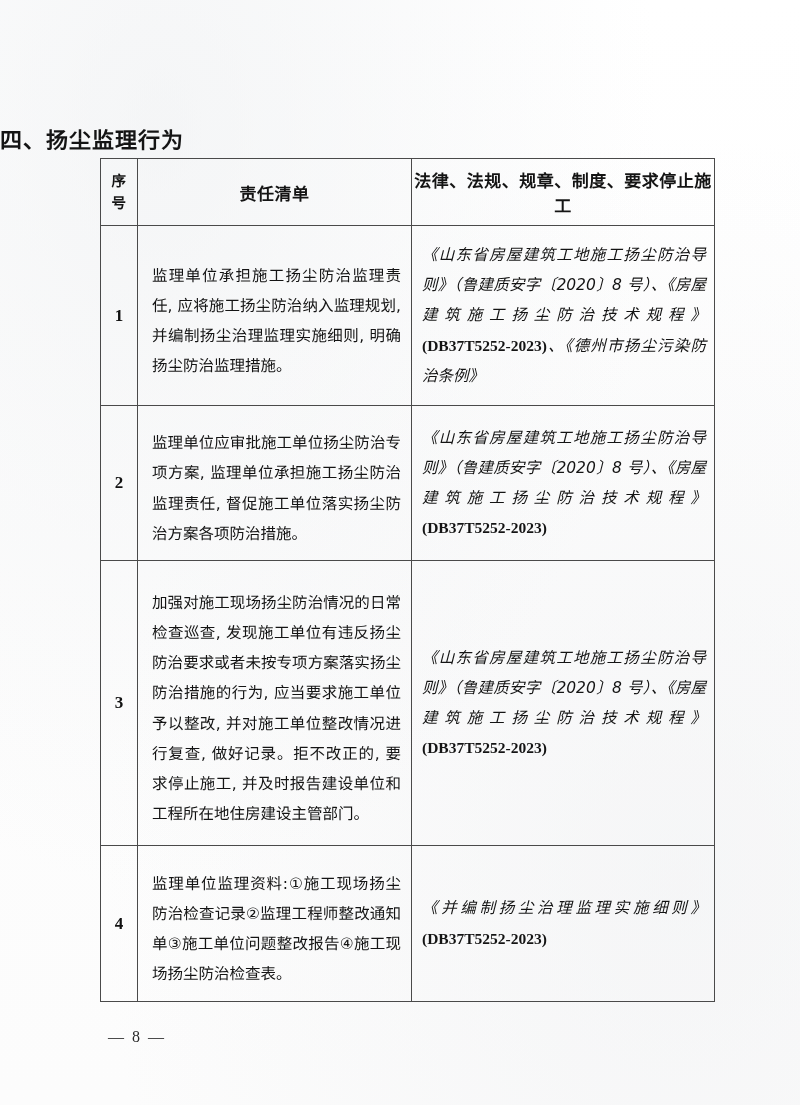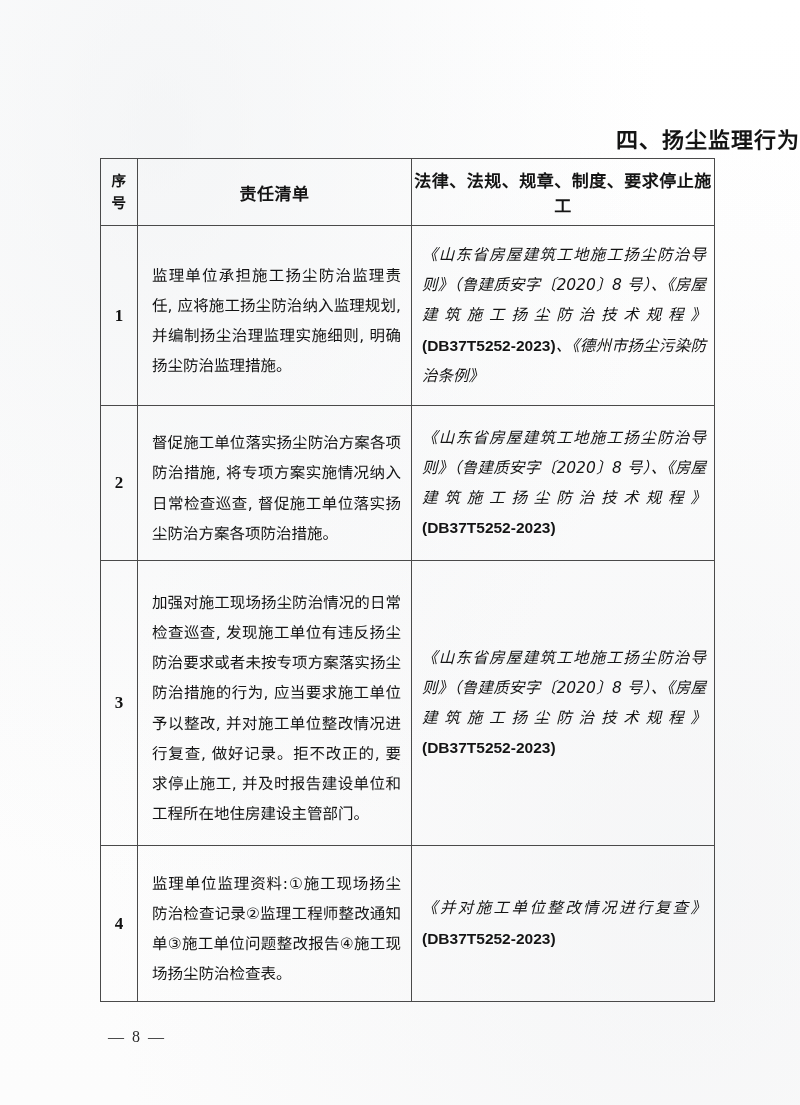--- a/index.html
+++ b/index.html
@@ -24,21 +24,21 @@
       radial-gradient(ellipse at 20% 12%, rgba(236,238,240,0.55) 0%, rgba(255,255,255,0) 55%),
       radial-gradient(ellipse at 85% 80%, rgba(238,239,241,0.5) 0%, rgba(255,255,255,0) 60%),
       linear-gradient(180deg, #ffffff 0%, #fdfdfd 50%, #fcfcfc 100%);
   }
 
   .doc-title {
     position: absolute;
     left: 0;
     right: 0;
     top: 122px;
-    text-align: right;
+    text-align: left;
     font-size: 22px;
     font-weight: bold;
     letter-spacing: 1px;
     color: #141414;
     font-family: "DejaVu Sans", "Liberation Sans", sans-serif;
   }
 
   .resp-table {
     position: absolute;
     left: 100px;
@@ -96,21 +96,21 @@
     line-height: 1.95;
     text-align: justify;
     text-justify: inter-ideograph;
     color: #141414;
     font-style: italic;
     font-family: "DejaVu Sans", "Liberation Sans", sans-serif;
   }
   td.basis-cell .code {
     font-style: normal;
     font-weight: bold;
-    font-family: Liberation Sans, sans-serif;
+    font-family: Liberation Serif, serif;
   }
 
   .r1 td { height: 153px; }
   .r2 td { height: 128px; }
   .r3 td { height: 258px; }
   .r4 td { height: 129px; }
 
   .page-number {
     position: absolute;
     left: 108px;
@@ -145,31 +145,31 @@
       </tr>
     </thead>
     <tbody>
       <tr class="r1">
         <td class="seq-cell">1</td>
         <td class="duty-cell">监理单位承担施工扬尘防治监理责任, 应将施工扬尘防治纳入监理规划, 并编制扬尘治理监理实施细则, 明确扬尘防治监理措施。</td>
         <td class="basis-cell"><span>《山东省房屋建筑工地施工扬尘防治导则》（鲁建质安字〔2020〕8 号）、《房屋建筑施工扬尘防治技术规程》</span><span class="code">(DB37T5252-2023)</span><span>、《德州市扬尘污染防治条例》</span></td>
       </tr>
       <tr class="r2">
         <td class="seq-cell">2</td>
-        <td class="duty-cell">督促施工单位落实扬尘防治方案各项防治措施, 将专项方案实施情况纳入日常检查巡查, 督促施工单位落实扬尘防治方案各项防治措施。</td>
+        <td class="duty-cell">监理单位应审批施工单位扬尘防治专项方案, 监理单位承担施工扬尘防治监理责任, 督促施工单位落实扬尘防治方案各项防治措施。</td>
         <td class="basis-cell"><span>《山东省房屋建筑工地施工扬尘防治导则》（鲁建质安字〔2020〕8 号）、《房屋建筑施工扬尘防治技术规程》</span><span class="code">(DB37T5252-2023)</span><span></span></td>
       </tr>
       <tr class="r3">
         <td class="seq-cell">3</td>
         <td class="duty-cell">加强对施工现场扬尘防治情况的日常检查巡查, 发现施工单位有违反扬尘防治要求或者未按专项方案落实扬尘防治措施的行为, 应当要求施工单位予以整改, 并对施工单位整改情况进行复查, 做好记录。拒不改正的, 要求停止施工, 并及时报告建设单位和工程所在地住房建设主管部门。</td>
         <td class="basis-cell"><span>《山东省房屋建筑工地施工扬尘防治导则》（鲁建质安字〔2020〕8 号）、《房屋建筑施工扬尘防治技术规程》</span><span class="code">(DB37T5252-2023)</span><span></span></td>
       </tr>
       <tr class="r4">
         <td class="seq-cell">4</td>
         <td class="duty-cell">监理单位监理资料:①施工现场扬尘防治检查记录②监理工程师整改通知单③施工单位问题整改报告④施工现场扬尘防治检查表。</td>
-        <td class="basis-cell"><span>《并对施工单位整改情况进行复查》</span><span class="code">(DB37T5252-2023)</span><span></span></td>
+        <td class="basis-cell"><span>《并编制扬尘治理监理实施细则》</span><span class="code">(DB37T5252-2023)</span><span></span></td>
       </tr>
     </tbody>
   </table>
 
   <div class="page-number">— 8 —</div>
 
 </div>
 
 </body></html>

